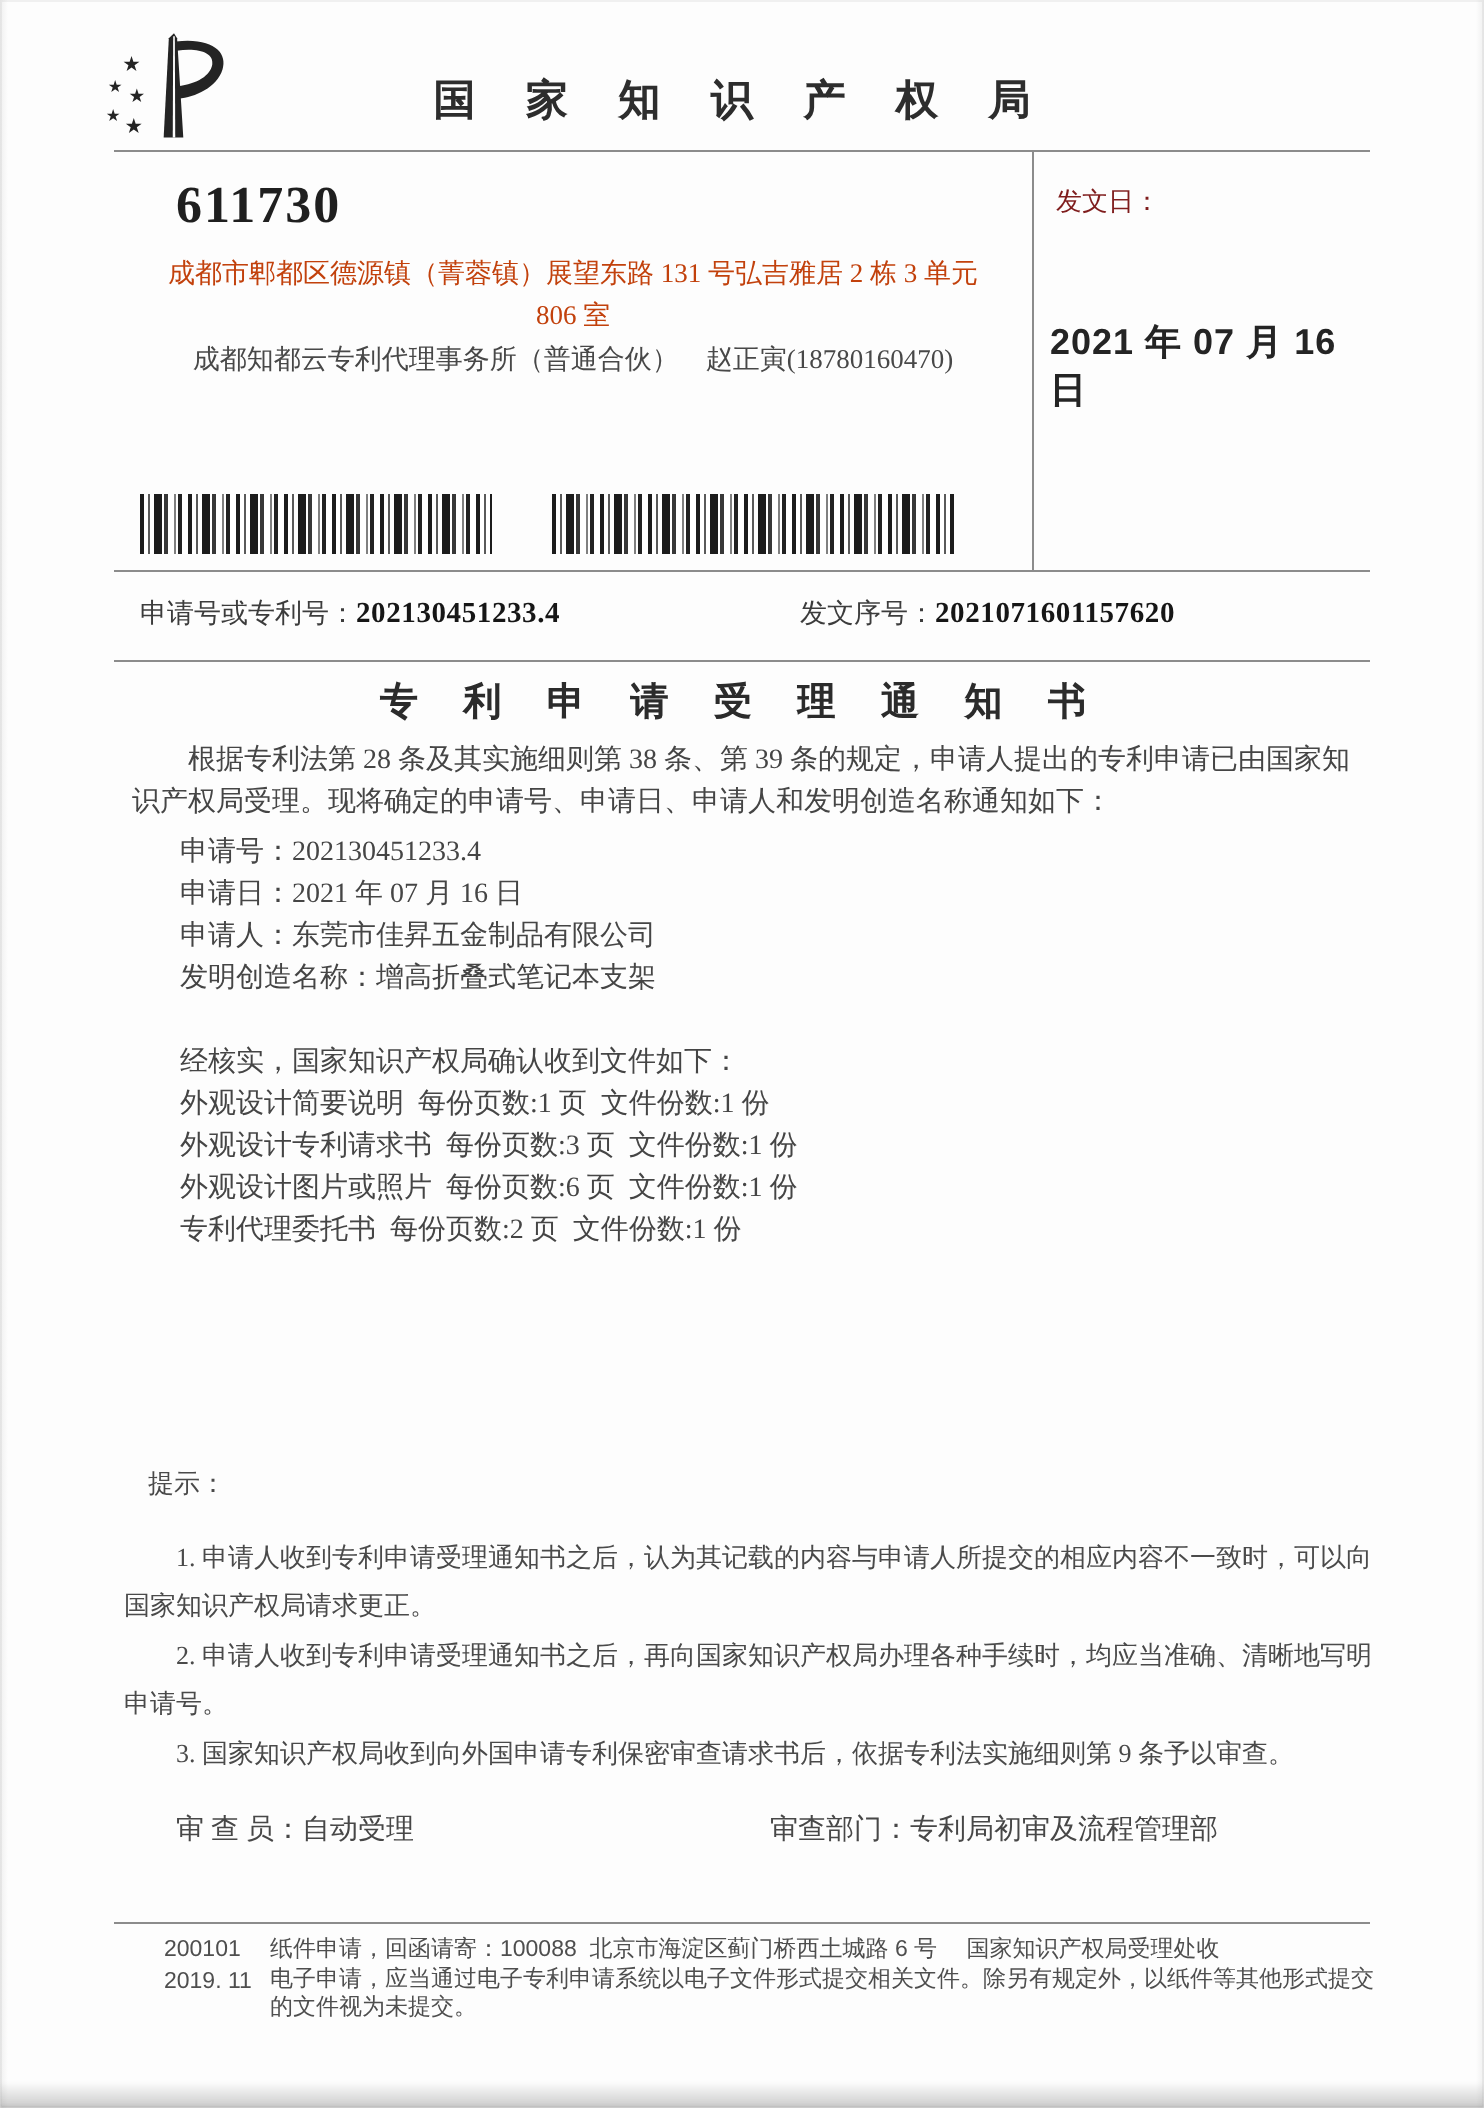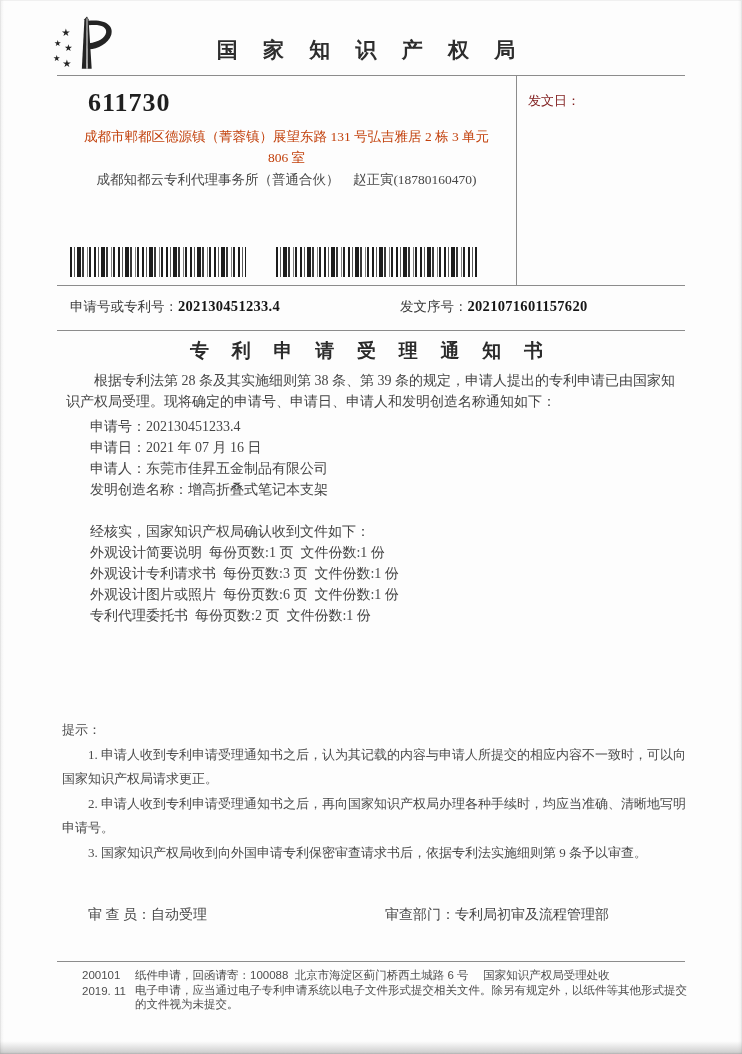--- a/index.html
+++ b/index.html
@@ -56,21 +56,21 @@
     font-size:19px;font-weight:700;letter-spacing:9px;color:#2b2b2b;}
 
   .body-block{position:absolute;left:62px;top:366px;width:628px;
     font-size:14px;line-height:21px;color:#454545;}
   .body-block p{margin:4px;text-indent:2em;white-space:pre-wrap;}
   .field-lines div,.doc-lines div{padding-left:2em;white-space:pre-wrap;}
   .confirm{margin-top:21px;padding-left:2em;white-space:pre-wrap;}
 
   .notes-block{position:absolute;left:62px;top:718px;width:634px;
     font-size:13px;line-height:24.5px;color:#4a4a4a;}
-  .notes-block .nlabel{margin:0;text-indent:0;}
+  .notes-block .nlabel{margin:12px;text-indent:0;}
   .notes-block p{margin:0;text-indent:2em;white-space:pre-wrap;}
 
   .signoff{position:absolute;left:88px;top:906px;width:600px;font-size:14px;color:#474747;}
   .signoff .dept{position:absolute;left:297px;top:0;white-space:nowrap;}
 
   .footer{position:absolute;left:62px;top:968px;width:634px;
     font-family:"Liberation Sans","DejaVu Sans",sans-serif;
     font-size:11.5px;line-height:14.5px;color:#4e4e4e;}
   .footer .fl{position:absolute;left:0;top:0;margin-left:20px;}
   .footer .fl div{margin:0 0 1px 0;}
@@ -99,20 +99,21 @@
 
   <div class="recipient">
     <div class="postal">611730</div>
     <p class="addr">成都市郫都区德源镇（菁蓉镇）展望东路 131 号弘吉雅居 2 栋 3 单元</p>
     <p class="addr">806 室</p>
     <div class="agency">成都知都云专利代理事务所（普通合伙）　赵正寅(18780160470)</div>
   </div>
 
   <div class="datebox">
     <div class="dlabel">发文日：</div>
+    <div class="dvalue">2021 年 07 月 16 日</div>
   </div>
 
   <div class="barcode bc1"></div>
   <div class="barcode bc2"></div>
 
   <div class="rule mid"></div>
 
   <div class="numrow">
     <span class="group g1">
       <span>申请号或专利号：</span><b>202130451233.4</b>

